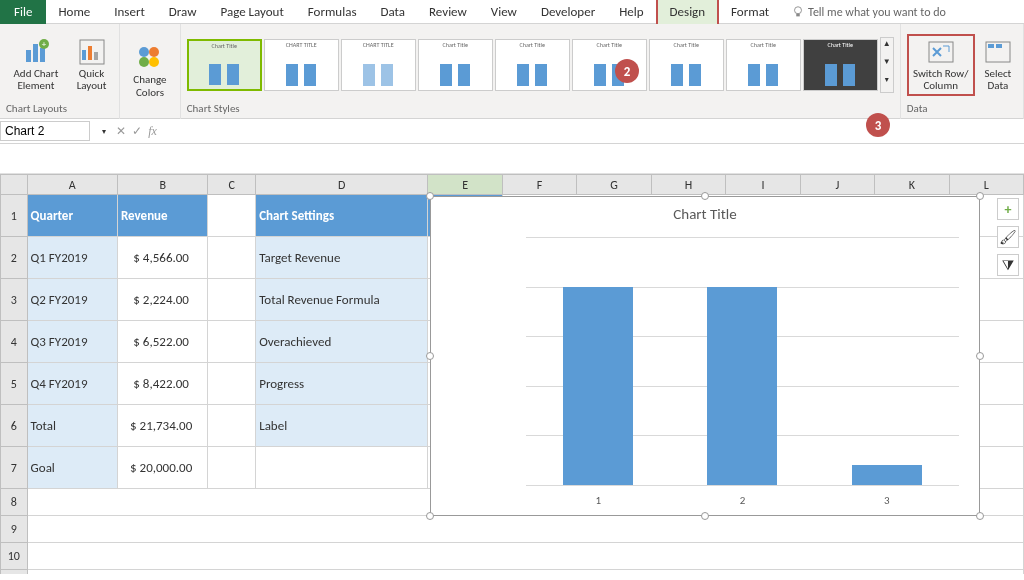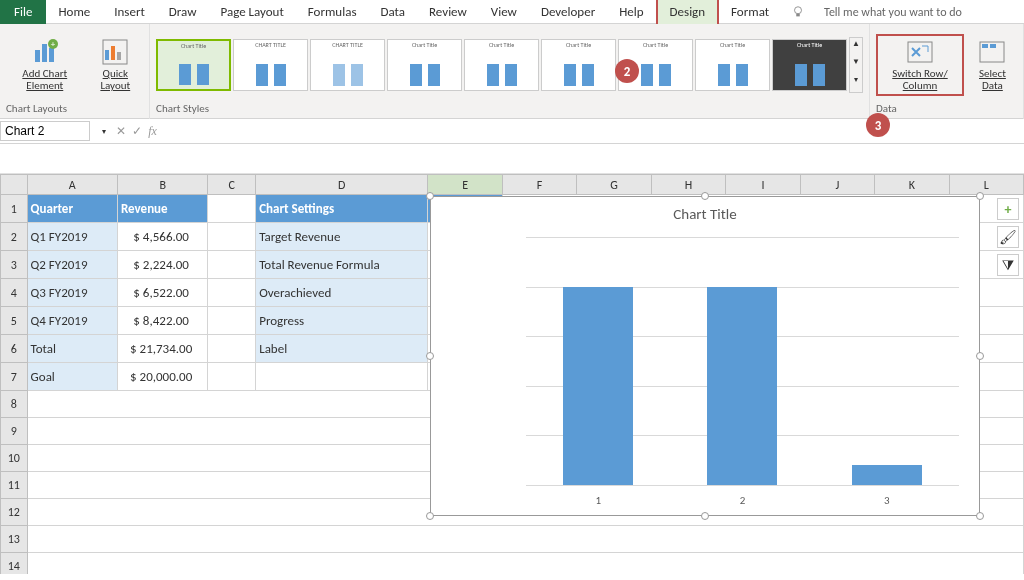--- a/index.html
+++ b/index.html
@@ -2,30 +2,30 @@
 <html><head>
 <meta charset="utf-8">
 <style>
 * { box-sizing: border-box; margin: 0; padding: 0; }
 body { font-family: "Segoe UI", Calibri, sans-serif; font-size: 12px; background: #fff; color: #333; width: 1024px; height: 580px; overflow: hidden; position: relative; }
 
 .ribbon-tabs { display: flex; height: 24px; border-bottom: 1px solid #d4d4d4; align-items: center; }
 .file-tab { background: #217346; color: #fff; padding: 4px 14px; height: 24px; display: flex; align-items: center; font-size: 13px; }
 .ribbon-tab { padding: 4px 12px; height: 32px; display: flex; align-items: center; font-size: 13px; cursor: pointer; }
 .ribbon-tab.highlighted { border: 2px solid #c0504d; background: #e2efda; }
-.tell-me { display: flex; align-items: center; color: #666; margin-left: 10px; gap: 19px; }
+.tell-me { display: flex; align-items: center; color: #666; margin-left: 10px; gap: 3px; }
 .bulb-icon { width: 14px; height: 14px; }
 
 .ribbon-content { height: 95px; border-bottom: 1px solid #d4d4d4; background: #f3f2f1; display: flex; position: relative; }
 .ribbon-group { padding: 4px 6px; display: flex; flex-direction: column; height: 95px; border-right: 1px solid #e1e1e1; }
 .ribbon-group-content { flex: 1; display: flex; align-items: center; gap: 4px; }
 .ribbon-group-label { text-align: left; font-size: 11px; color: #666; }
 .large-btn { display: flex; flex-direction: column; align-items: center; justify-content: center; gap: 2px; padding: 2px 4px; cursor: pointer; }
 .large-btn .btn-icon { width: 28px; height: 28px; }
-.large-btn .btn-label { font-size: 11px; text-align: center; line-height: 1.1; text-decoration: underline; }
+.large-btn .btn-label { font-size: 11px; text-align: center; line-height: 1.1; }
 .dropdown-arrow { font-size: 8px; margin-left: 2px; }
 
 .chart-styles-group { flex: 1; }
 .style-gallery { display: flex; gap: 2px; align-items: center; height: 60px; overflow: hidden; }
 .style-thumb { width: 75px; height: 52px; border: 1px solid #ccc; background: #fff; cursor: pointer; position: relative; display: flex; flex-direction: column; }
 .style-thumb.selected { border: 2px solid #7fba00; background: #e2efda; }
 .style-thumb-title { font-size: 6px; color: #666; text-align: center; padding: 1px; }
 .style-thumb-bars { flex: 1; display: flex; align-items: flex-end; justify-content: center; gap: 6px; padding: 4px; }
 .style-thumb-bar { width: 12px; background: #5b9bd5; }
 .style-thumb.dark { background: #404040; }
@@ -45,21 +45,21 @@
 .fx-label { font-style: italic; font-family: "Times New Roman"; }
 
 .spacer { height: 30px; background:#fff; border-bottom:1px solid #e1e1e1; }
 
 .grid-area { position: relative; height: 400px; overflow: hidden; }
 .grid-table { border-collapse: collapse; width: 100%; }
 .col-hdr, .row-hdr { background: #e6e6e6; border: 1px solid #bfbfbf; text-align: center; font-size: 12px; color: #333; }
 .col-hdr { height: 20px; }
 .col-hdr.selected { background: #d2e3c8; }
 .row-hdr { width: 25px; }
-.cell { border: 1px solid #d4d4d4; height: 27px; padding: 6px 3px; font-size: 13px; background: #fff; }
+.cell { border: 1px solid #d4d4d4; height: 27px; padding: 13px 3px; font-size: 13px; background: #fff; }
 .cell.header-cell { background: #5b9bd5; color: #fff; font-weight: 600; }
 .cell.label-cell { background: #ddebf7; }
 .cell.num { text-align: center; padding-right: 6px; }
 .cell.selected-range { border-right: 2px solid #217346; }
 .col-A { width: 85px; } .col-B { width: 85px; } .col-C { width: 45px; } .col-D { width: 162px; }
 .col-E,.col-F,.col-G,.col-H,.col-I,.col-J,.col-K,.col-L { width: 70px; }
 
 .chart-obj { position: absolute; left: 430px; top: 22px; width: 550px; height: 320px; background: #fff; border: 1px solid #999; }
 .chart-handle { position: absolute; width: 8px; height: 8px; background: #fff; border: 1px solid #999; border-radius: 50%; }
 .ch-tl { top: -5px; left: -5px; } .ch-tc { top: -5px; left: calc(50% - 4px); } .ch-tr { top: -5px; right: -5px; }
@@ -126,20 +126,35 @@
             <rect x="10" y="8" width="4" height="14" fill="#ed7d31"></rect>
             <rect x="16" y="14" width="4" height="8" fill="#a5a5a5"></rect>
           </svg>
         <div class="btn-label">Quick
 Layout</div>
       </div>
     </div>
     <div class="ribbon-group-label">Chart Layouts</div>
   </div>
 
+  <div class="ribbon-group">
+    <div class="ribbon-group-content">
+      <div class="large-btn">
+        <svg class="btn-icon" viewBox="0 0 28 28">
+            <circle cx="8" cy="8" r="5" fill="#5b9bd5"></circle>
+            <circle cx="18" cy="8" r="5" fill="#ed7d31"></circle>
+            <circle cx="8" cy="18" r="5" fill="#70ad47"></circle>
+            <circle cx="18" cy="18" r="5" fill="#ffc000"></circle>
+          </svg>
+        <div class="btn-label">Change
+Colors</div>
+      </div>
+    </div>
+    <div class="ribbon-group-label"></div>
+  </div>
 
   <div class="ribbon-group chart-styles-group">
     <div class="ribbon-group-content">
       <div class="style-gallery">
         <div class="style-thumb selected">
             <div class="style-thumb-title">Chart Title</div>
             <div class="style-thumb-bars">
               <div class="style-thumb-bar" style="height:70%"></div>
               <div class="style-thumb-bar" style="height:70%"></div>
             </div>

